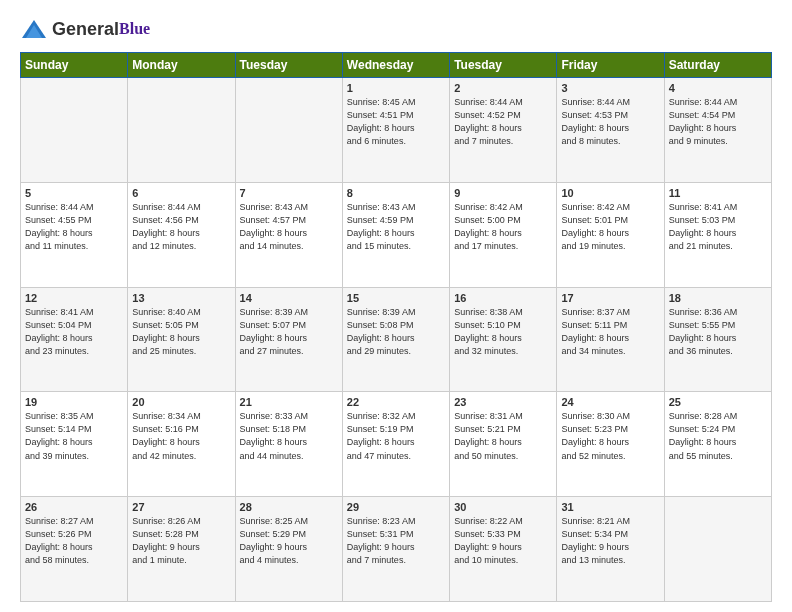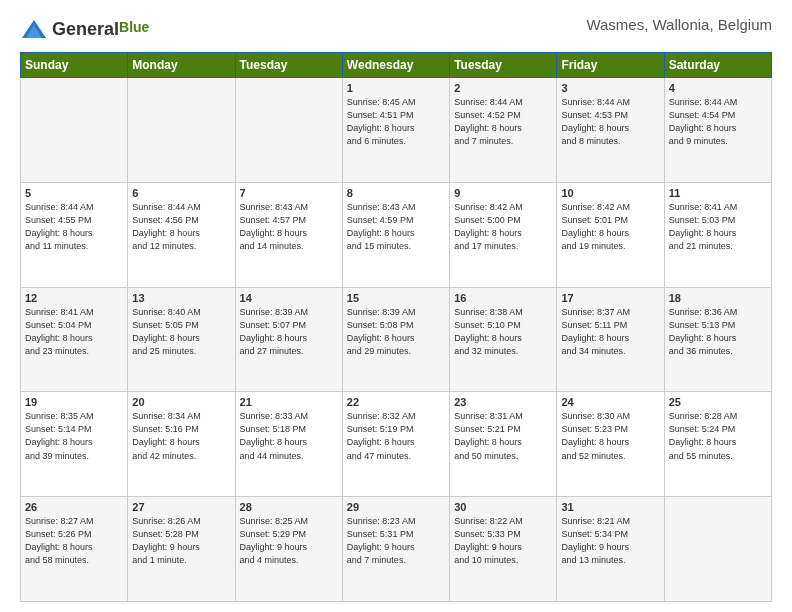--- a/index.html
+++ b/index.html
@@ -32,23 +32,24 @@
       display: flex;
       flex-direction: row;
       line-height: 1.1;
     }
     .logo-general {
       font-size: 18px;
       font-weight: bold;
       color: #333;
     }
     .logo-blue {
-      font-size: 14px;
-      font-weight: bold;
-      color: #4d7c0f;
+      font-size: 16px;
+      font-weight: bold;
+      color: #4c1d95;
+      font-family: Liberation Serif, serif;
     }
     .logo-icon {
       width: 28px;
       height: 28px;
     }
     .title-block {
       text-align: right;
     }
     .month-title {
       font-size: 32px;
@@ -113,21 +114,20 @@
       <svg class="logo-icon" viewBox="0 0 28 28">
         <polygon points="14,4 26,22 2,22" fill="#2877c5"></polygon>
         <polygon points="14,9 22,22 6,22" fill="#5aaaf0" opacity="0.6"></polygon>
       </svg>
       <div class="logo-text">
         <span class="logo-general">General</span>
         <span class="logo-blue">Blue</span>
       </div>
     </div>
     <div class="title-block">
-      <div class="location">Wasmes, Wallonia, Belgium</div>
     </div>
   </div>
 
   <table class="calendar">
     <thead>
       <tr>
       <th>Sunday</th>
           <th>Monday</th>
           <th>Tuesday</th>
           <th>Wednesday</th>
@@ -260,21 +260,21 @@
           <td>
             <span class="day-num">17</span>
             <div class="day-info" style="white-space: pre-line;">Sunrise: 8:37 AM
 Sunset: 5:11 PM
 Daylight: 8 hours
 and 34 minutes.</div>
           </td>
           <td>
             <span class="day-num">18</span>
             <div class="day-info" style="white-space: pre-line;">Sunrise: 8:36 AM
-Sunset: 5:13 PM
+Sunset: 5:55 PM
 Daylight: 8 hours
 and 36 minutes.</div>
           </td>
         </tr>
         <tr>
           <td>
             <span class="day-num">19</span>
             <div class="day-info" style="white-space: pre-line;">Sunrise: 8:35 AM
 Sunset: 5:14 PM
 Daylight: 8 hours

